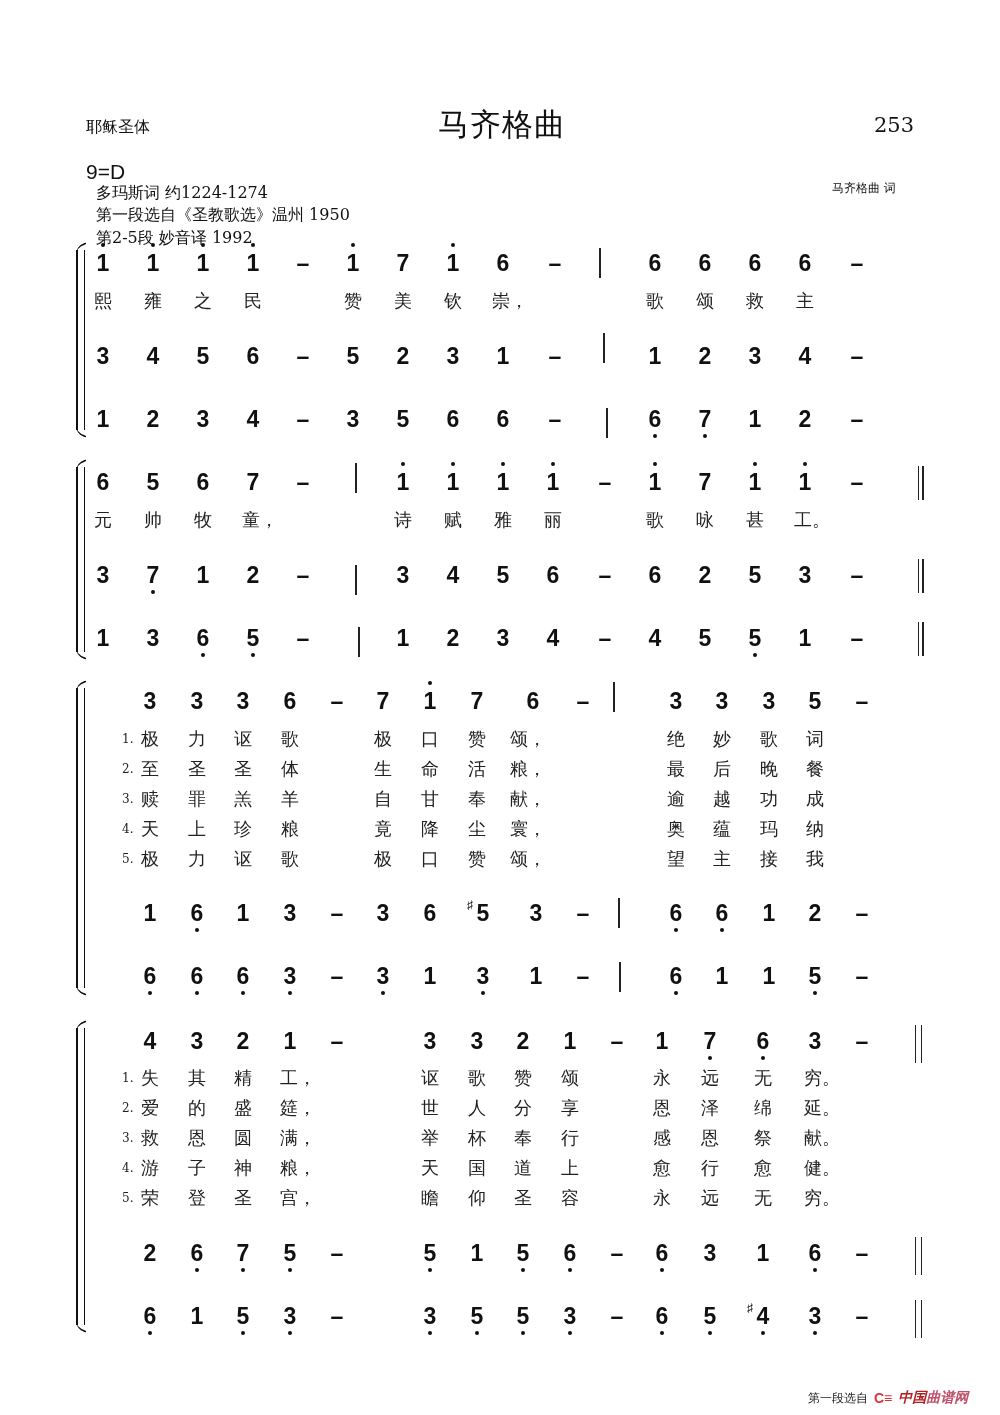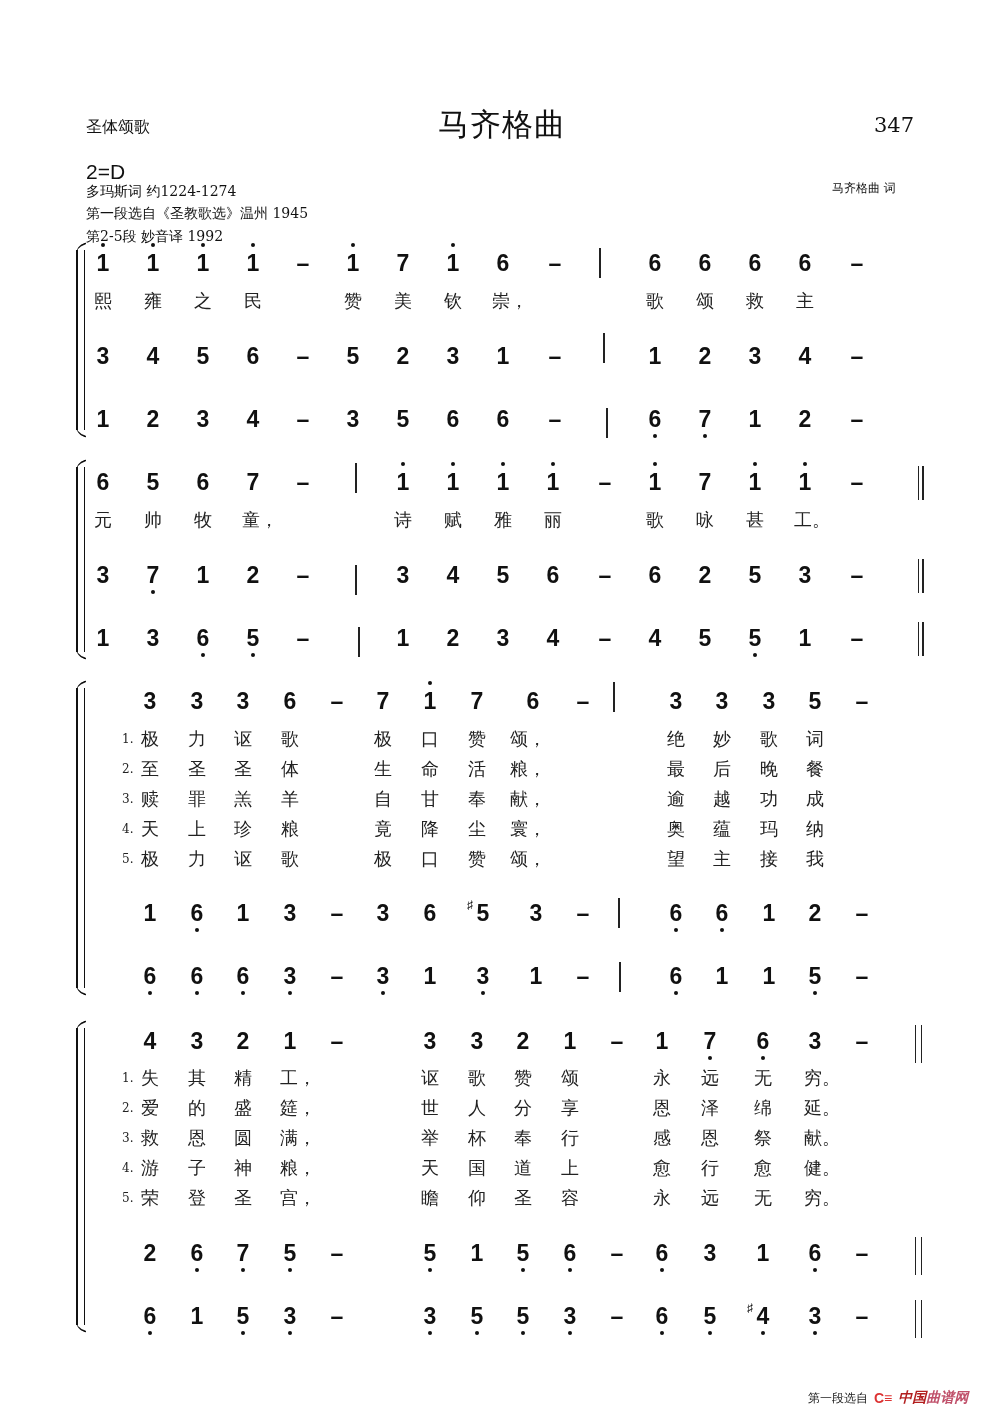--- a/index.html
+++ b/index.html
@@ -5,21 +5,21 @@
   html, body { margin: 0; padding: 0; background: #ffffff; }
   body { width: 1000px; height: 1415px; position: relative; overflow: hidden; color: #111; }
   .serif { font-family: "DejaVu Serif", "Liberation Serif", serif; }
   .sans { font-family: "Liberation Sans", "DejaVu Sans", sans-serif; }
   .abs { position: absolute; }
 
   .hdr-left { left: 86px; top: 117px; font-size: 16px; }
   .hdr-title { left: 438px; top: 104px; font-size: 31px; letter-spacing: 1px; }
   .hdr-num { left: 874px; top: 113px; font-size: 21px; }
   .key { left: 86px; top: 160px; font-size: 21px; }
-  .credit { left: 86px; font-size: 14px; }
+  .credit { left: 96px; font-size: 16px; }
   .composer { left: 832px; top: 180px; font-size: 12px; }
 
   .note { position: absolute; width: 26px; margin-left: -13px; text-align: center;
           font-family: "Liberation Sans", "DejaVu Sans", sans-serif; font-weight: bold; font-size: 23px; line-height: 26px; }
   .note .up { position: absolute; left: 50%; top: -7px; width: 4px; height: 4px; margin-left: -2px; background: #111; border-radius: 50%; }
   .note .dn { position: absolute; left: 50%; bottom: -6px; width: 4px; height: 4px; margin-left: -2px; background: #111; border-radius: 50%; }
   .note .sharp { position: absolute; left: -3px; top: -8px; font-size: 12px; font-weight: normal; }
   .lyr { position: absolute; width: 30px; margin-left: -15px; text-align: center;
          font-family: "DejaVu Serif", "Liberation Serif", serif; font-size: 18px; line-height: 22px; color: #222; }
   .vnum { position: absolute; font-family: "DejaVu Serif", serif; font-size: 12px; line-height: 22px; color: #222; }
@@ -34,26 +34,26 @@
   .footer { left: 808px; top: 1389px; font-size: 12px; display: flex; align-items: center; gap: 6px; }
   .footer .ft { font-family: "Liberation Sans", sans-serif; color: #222; }
   .footer .logo-c { color: #d33; font-weight: bold; font-size: 14px; font-family: "Liberation Sans", sans-serif; }
   .footer .brand { font-weight: bold; font-style: italic; font-size: 14px; font-family: "Liberation Sans", sans-serif; }
   .footer .b1 { color: #b21e1e; }
   .footer .b2 { color: #c0506a; }
 </style>
 </head>
 <body>
 
-<div class="abs serif hdr-left">圣体颂歌</div>
+<div class="abs serif hdr-left">耶稣圣体</div>
 <div class="abs serif hdr-title">马齐格曲</div>
-<div class="abs serif hdr-num">347</div>
-<div class="abs sans key">2=D</div>
+<div class="abs serif hdr-num">253</div>
+<div class="abs sans key">9=D</div>
 <div class="abs serif credit" style="top:183px">多玛斯词 约1224-1274</div>
-<div class="abs serif credit" style="top:205px">第一段选自《圣教歌选》温州 1945</div>
+<div class="abs serif credit" style="top:205px">第一段选自《圣教歌选》温州 1950</div>
 <div class="abs serif credit" style="top:228px">第2-5段 妙音译 1992</div>
 <div class="abs serif composer">马齐格曲 词</div>
 
 <div id="score">
     <div class="bracket" style="left: 76px; top: 250px; height: 180px;"></div>
     <div class="note" style="left: 103px; top: 250px;"><span>1</span><span class="up"></span></div>
     <div class="note" style="left: 153px; top: 250px;"><span>1</span><span class="up"></span></div>
     <div class="note" style="left: 203px; top: 250px;"><span>1</span><span class="up"></span></div>
     <div class="note" style="left: 253px; top: 250px;"><span>1</span><span class="up"></span></div>
     <div class="note" style="left: 303px; top: 250px;"><span>–</span></div>

